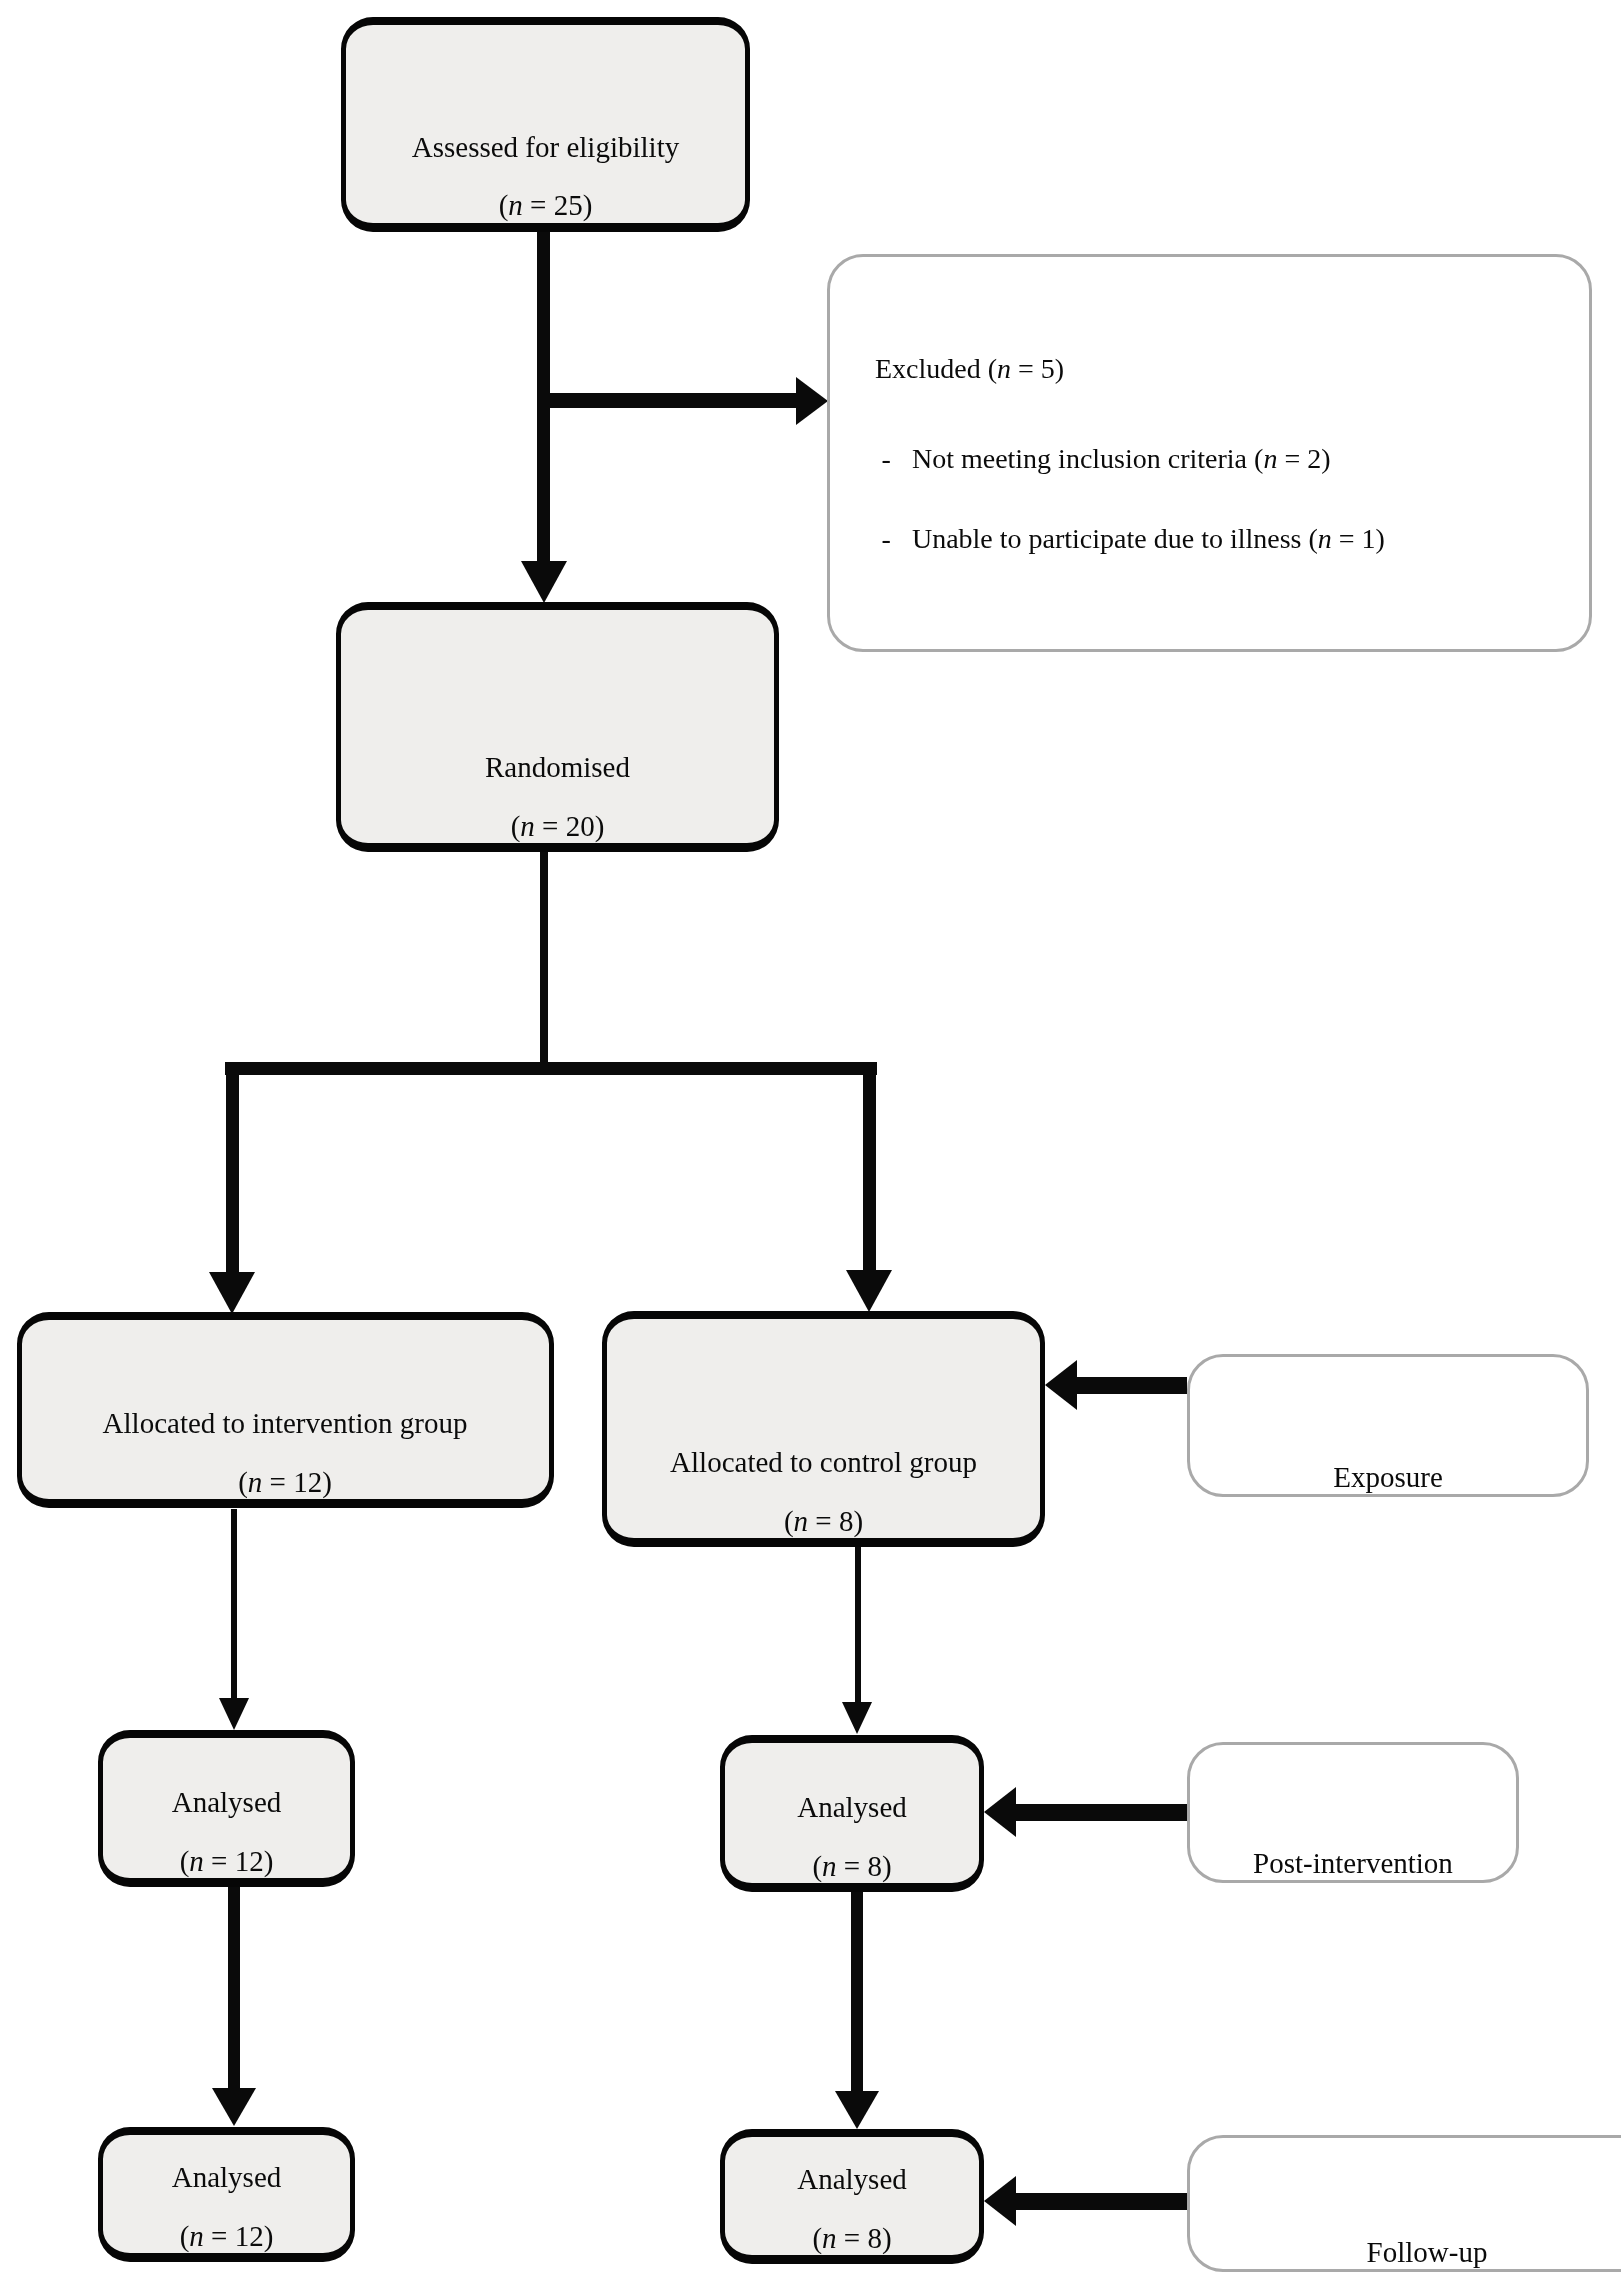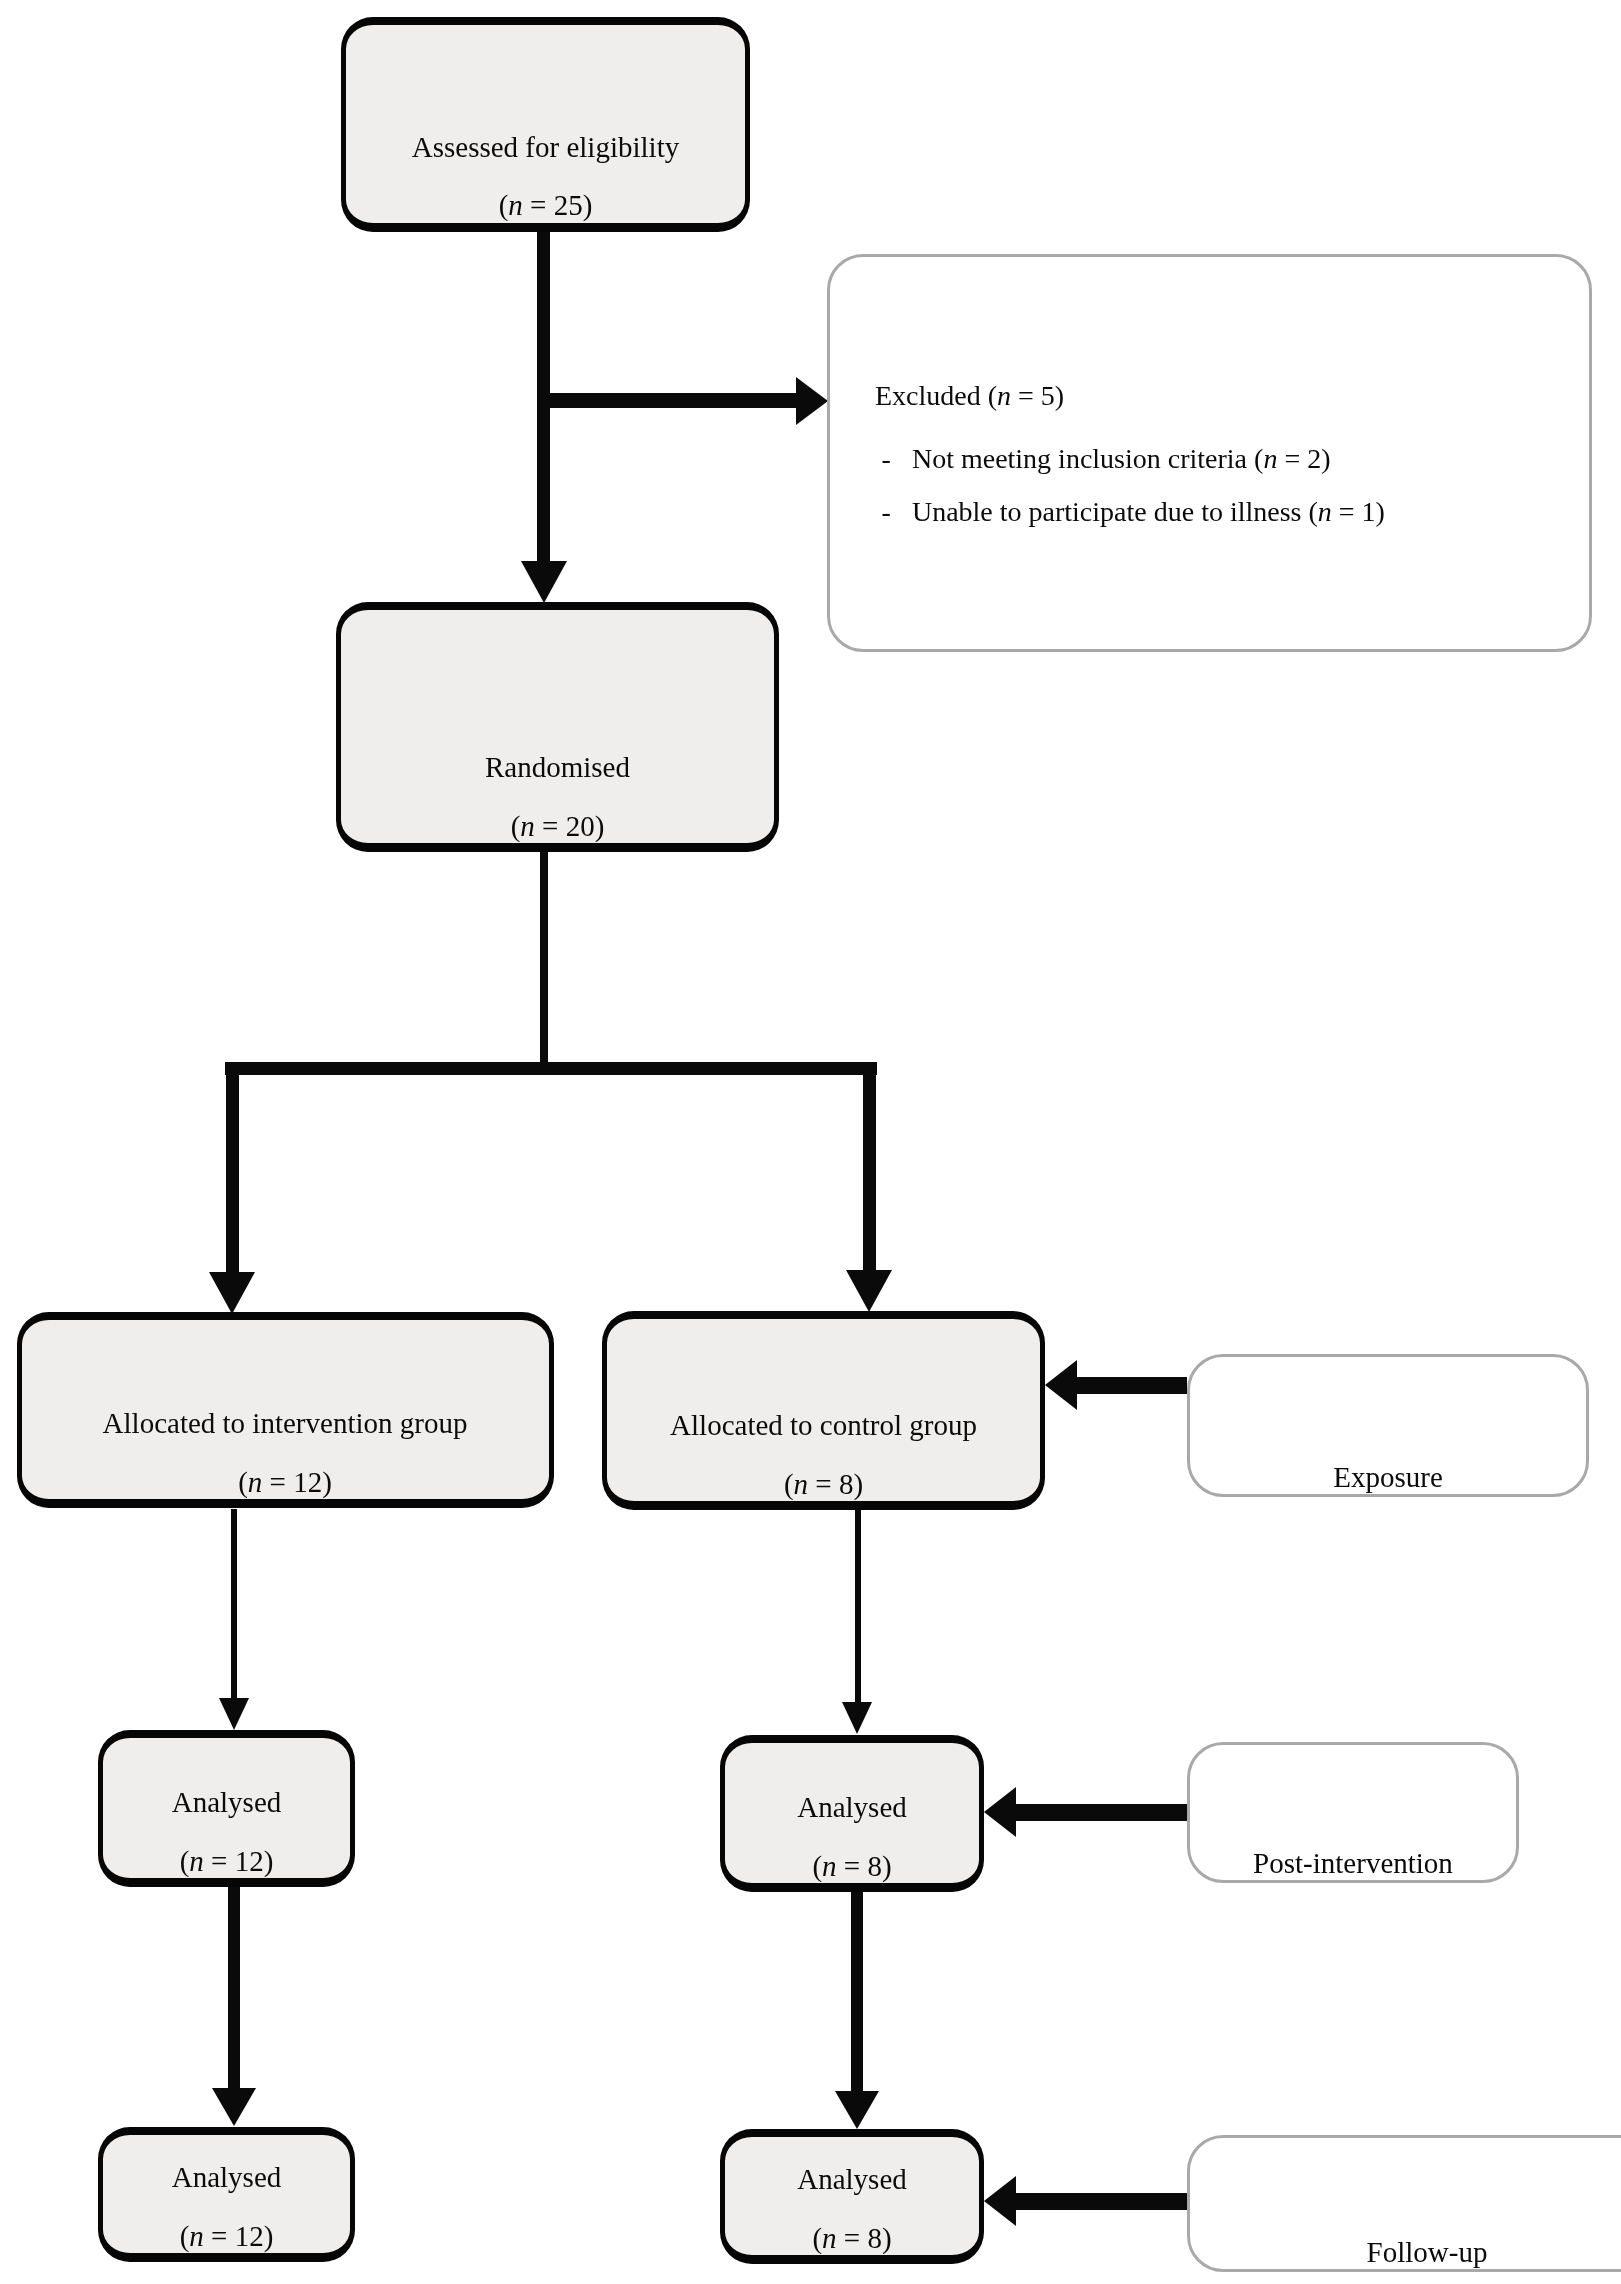--- a/index.html
+++ b/index.html
@@ -29,20 +29,21 @@
   .box.dark {
     background: #efeeec;
     border: solid #060606;
     border-width: 8.2px 5px 9.3px 5px;
     border-radius: 32px;
   }
   .box.light {
     background: #ffffff;
     border: 3.8px solid #a9a9a9;
     border-radius: 36px;
+    gap: 27px;
   }
   .two-line { gap: 25px; }
   .lbl { white-space: nowrap; }
   
   .box.excluded {
     align-items: flex-start;
     justify-content: center;
     text-align: left;
     padding-left: 45px;
     padding-right: 22px;
@@ -132,21 +133,21 @@
   <div class="box dark two-line" style="left:336px; top:602px; width:443px; height:250px;">
     <div class="lbl">Randomised</div>
     <div class="lbl">(<i>n</i> = 20)</div>
   </div>
 
   <div class="box dark two-line" style="left:16.5px; top:1312px; width:537px; height:196px;">
     <div class="lbl">Allocated to intervention group</div>
     <div class="lbl">(<i>n</i> = 12)</div>
   </div>
 
-  <div class="box dark two-line" style="left:602px; top:1311px; width:443px; height:199px;">
+  <div class="box dark two-line" style="left:602px; top:1311px; width:443px; height:236px;">
     <div class="lbl">Allocated to control group</div>
     <div class="lbl">(<i>n</i> = 8)</div>
   </div>
 
   <div class="box light" style="left:1187px; top:1315px; width:402px; height:143px;margin-top:39px;">
     <div class="lbl">Exposure</div>
   </div>
 
   <div class="box dark two-line" style="left:98px; top:1730px; width:257px; height:157px;">
     <div class="lbl">Analysed</div>

